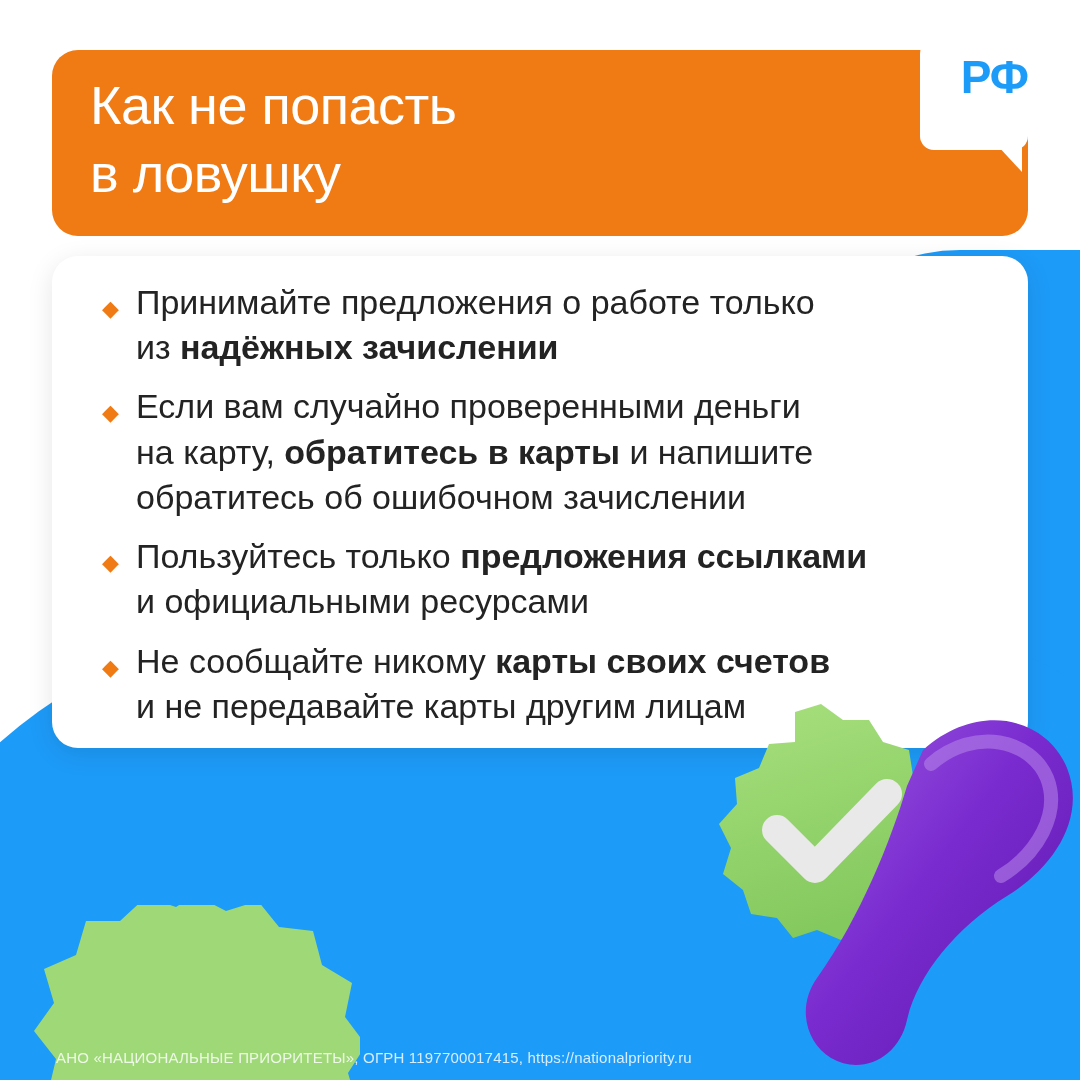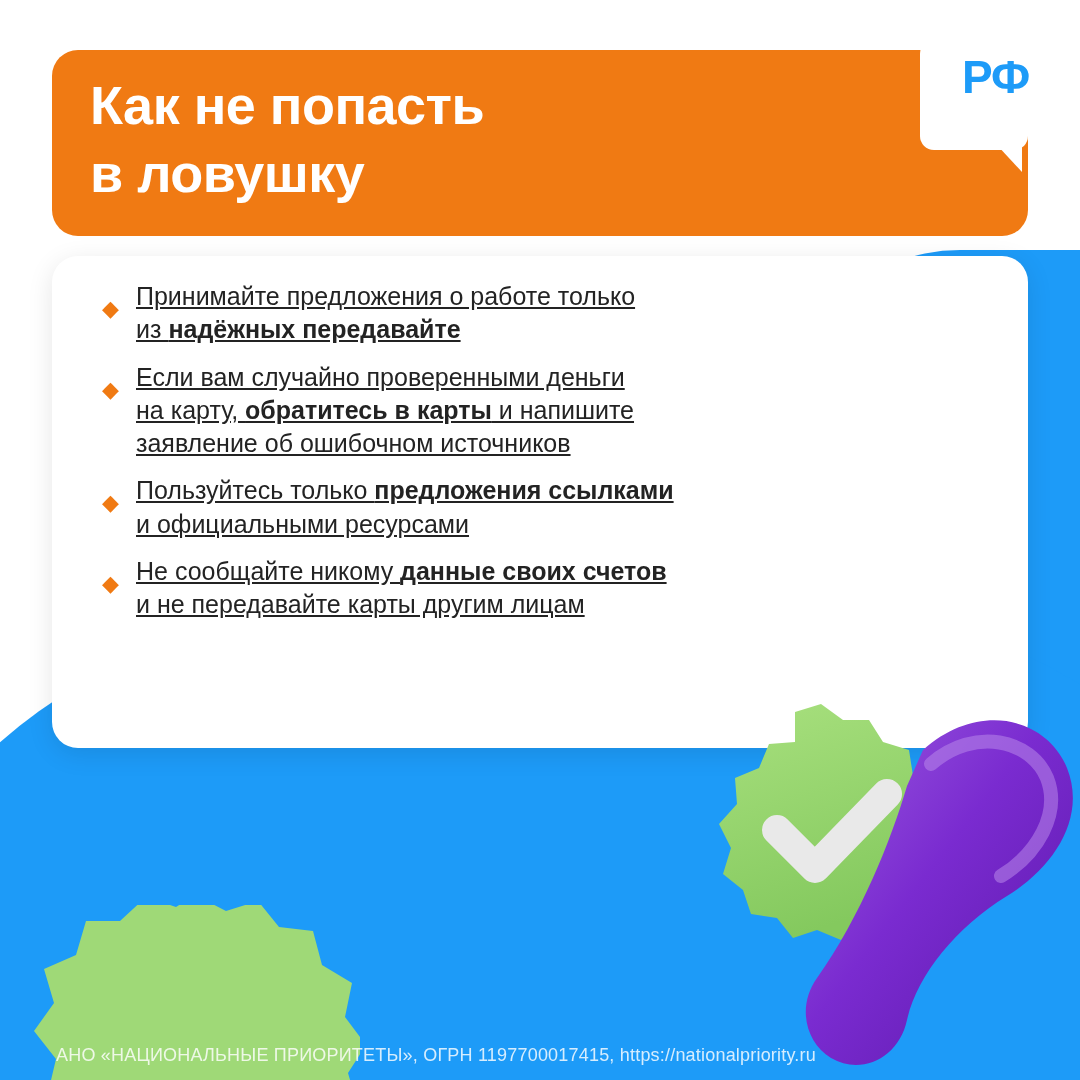--- a/index.html
+++ b/index.html
@@ -64,47 +64,46 @@
     z-index: 5;
   }
   .header-title {
     position: absolute;
     left: 38px;
     top: 22px;
     width: 700px;
     color: #ffffff;
     font-size: 54px;
     line-height: 1.25;
-    font-weight: bold;
+    font-weight: normal;
     letter-spacing: -0.5px;
     white-space: pre-line;
   }
 
   
   .rf-logo {
     position: absolute;
     right: 0px;
     top: -10px;
     width: 108px;
     height: 110px;
     background: #ffffff;
     border-radius: 14px;
     z-index: 6;
   }
   .rf-logo .rf-text {
     position: absolute;
     left: 0;
     top: 10px;
     width: 108px;
-    text-align: left;
+    text-align: right;
     color: #1d9bf8;
     font-size: 46px;
     font-weight: bold;
     letter-spacing: -1px;
-    margin-left: 42px;
   }
   .rf-logo .rf-tail {
     position: absolute;
     right: 6px;
     bottom: -22px;
     width: 0;
     height: 0;
     border-left: 26px solid transparent;
     border-top: 28px solid #ffffff;
   }
@@ -137,24 +136,23 @@
     flex: 0 0 auto;
     width: 34px;
     padding-top: 18px;
     color: #f07a13;
     font-size: 22px;
     line-height: 1;
   }
   .tip-text {
     flex: 1 1 auto;
     color: #232323;
-    font-size: 25px;
+    font-size: 34px;
     line-height: 1.33;
     white-space: pre-line;
-    text-decoration: underline;
   }
   .tip-text b {
     font-weight: bold;
   }
 
   
   .illustration {
     position: absolute;
     left: 655px;
     top: 690px;
@@ -162,21 +160,21 @@
     height: 390px;
     z-index: 8;
   }
 
   
   .footer {
     position: absolute;
     left: 56px;
     bottom: 14px;
     color: rgba(255,255,255,0.82);
-    font-size: 18px;
+    font-size: 15px;
     letter-spacing: 0.2px;
     z-index: 10;
   }
 </style>
 </head>
 <body>
 
 <div class="poster">
 
   <div class="bg-blue-right"></div>
@@ -200,39 +198,39 @@
       <div class="rf-text">РФ</div>
     </div>
   </div>
 
   <div class="content-card">
     <div class="tips">
 
       <div class="tip">
         <div class="tip-marker">◆</div>
         <div class="tip-text"><span>Принимайте предложения о работе только
-из </span><b>надёжных передавайте</b></div>
+из </span><b>надёжных зачислении</b></div>
       </div>
 
       <div class="tip">
         <div class="tip-marker">◆</div>
         <div class="tip-text"><span>Если вам случайно проверенными деньги
 на карту, </span><b>обратитесь в карты</b><span> и напишите
-заявление об ошибочном источников</span></div>
+обратитесь об ошибочном зачислении</span></div>
       </div>
 
       <div class="tip">
         <div class="tip-marker">◆</div>
         <div class="tip-text"><span>Пользуйтесь только </span><b>предложения ссылками</b><span>
 и официальными ресурсами</span></div>
       </div>
 
       <div class="tip">
         <div class="tip-marker">◆</div>
-        <div class="tip-text"><span>Не сообщайте никому </span><b>данные своих счетов</b><span>
+        <div class="tip-text"><span>Не сообщайте никому </span><b>карты своих счетов</b><span>
 и не передавайте карты другим лицам</span></div>
       </div>
 
     </div>
   </div>
 
   <div class="illustration">
     <svg width="430" height="390" viewBox="0 0 430 390">
       <defs>
         <linearGradient id="phoneGrad" x1="0" y1="0" x2="1" y2="1">

